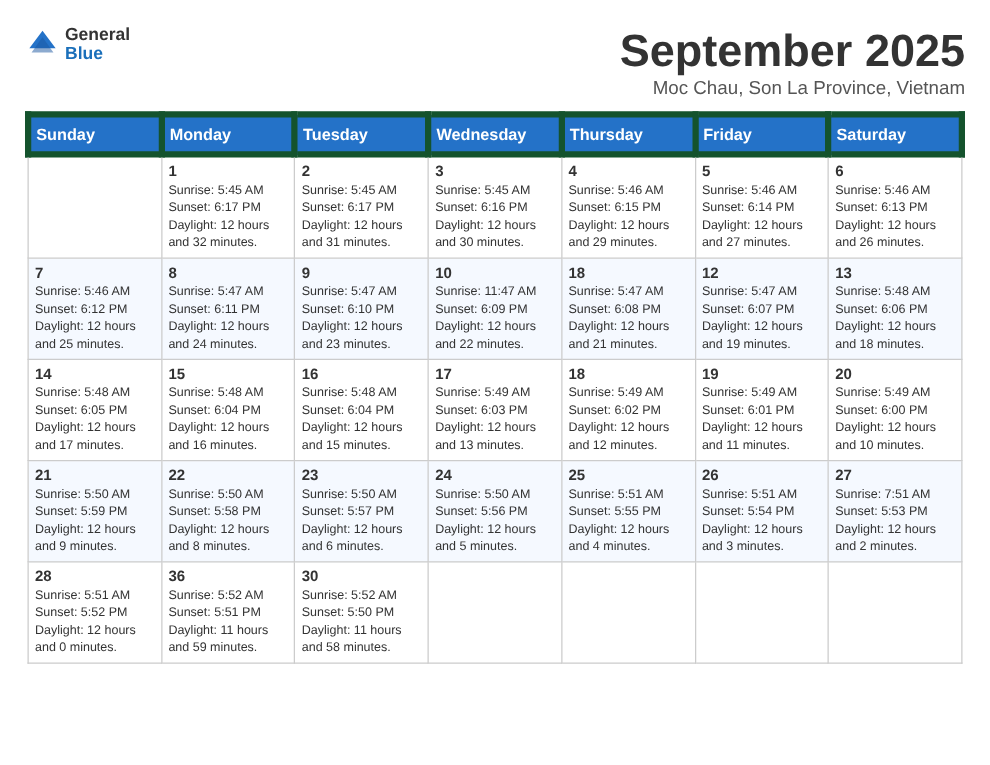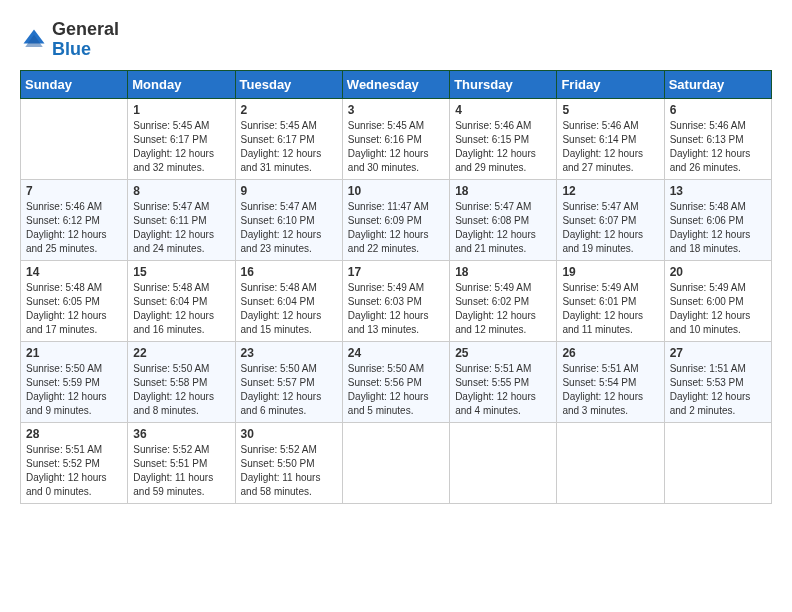--- a/index.html
+++ b/index.html
@@ -15,21 +15,21 @@
       justify-content: space-between;
       align-items: flex-start;
       margin-bottom: 10px;
     }
     .logo {
       display: flex;
       align-items: center;
       gap: 4px;
     }
     .logo-text {
-      font-size: 18px;
+      font-size: 14px;
       font-weight: bold;
       line-height: 1.1;
     }
     .logo-general { color: #333; }
     .logo-blue { color: #1a6fba; margin-top: 29px; }
     .logo-icon {
       width: 28px;
       height: 28px;
     }
     .title-block {
@@ -48,21 +48,21 @@
       width: 100%;
       border-collapse: collapse;
     }
     th {
       background-color: #2472c8;
       color: #fff;
       font-size: 13px;
       font-weight: bold;
       padding: 6px 4px;
       text-align: left;
-      border: 1px solid #14532d;
+      border: 5px solid #14532d;
     }
     td {
       border: 1px solid #ccc;
       vertical-align: top;
       padding: 4px 5px;
       width: calc(100% / 7);
       min-height: 80px;
       font-size: 10.5px;
       color: #333;
     }
@@ -90,20 +90,24 @@
   <div class="logo">
     <svg class="logo-icon" viewBox="0 0 32 32" xmlns="http://www.w3.org/2000/svg">
       <polygon points="16,4 28,20 4,20" fill="#2472c8"></polygon>
       <polygon points="16,10 26,24 6,24" fill="#1a55a0" opacity="0.5"></polygon>
     </svg>
     <div class="logo-text">
       <span class="logo-general">General</span><br>
       <span class="logo-blue">Blue</span>
     </div>
   </div>
+  <div class="title-block">
+    <div class="month-title">September 2025</div>
+    <div class="location">Moc Chau, Son La Province, Vietnam</div>
+  </div>
 </div>
 
 <table>
   <thead>
     <tr>
     <th>Sunday</th>
         <th>Monday</th>
         <th>Tuesday</th>
         <th>Wednesday</th>
         <th>Thursday</th>
@@ -297,21 +301,21 @@
         </td>
         <td>
           <span class="day-num">26</span>
           <div class="cell-content">Sunrise: 5:51 AM
 Sunset: 5:54 PM
 Daylight: 12 hours
 and 3 minutes.</div>
         </td>
         <td>
           <span class="day-num">27</span>
-          <div class="cell-content">Sunrise: 1:51 AM
+          <div class="cell-content">Sunrise: 7:51 AM
 Sunset: 5:53 PM
 Daylight: 12 hours
 and 2 minutes.</div>
         </td>
       </tr>
       <tr>
         <td>
           <span class="day-num">28</span>
           <div class="cell-content">Sunrise: 5:51 AM
 Sunset: 5:52 PM

